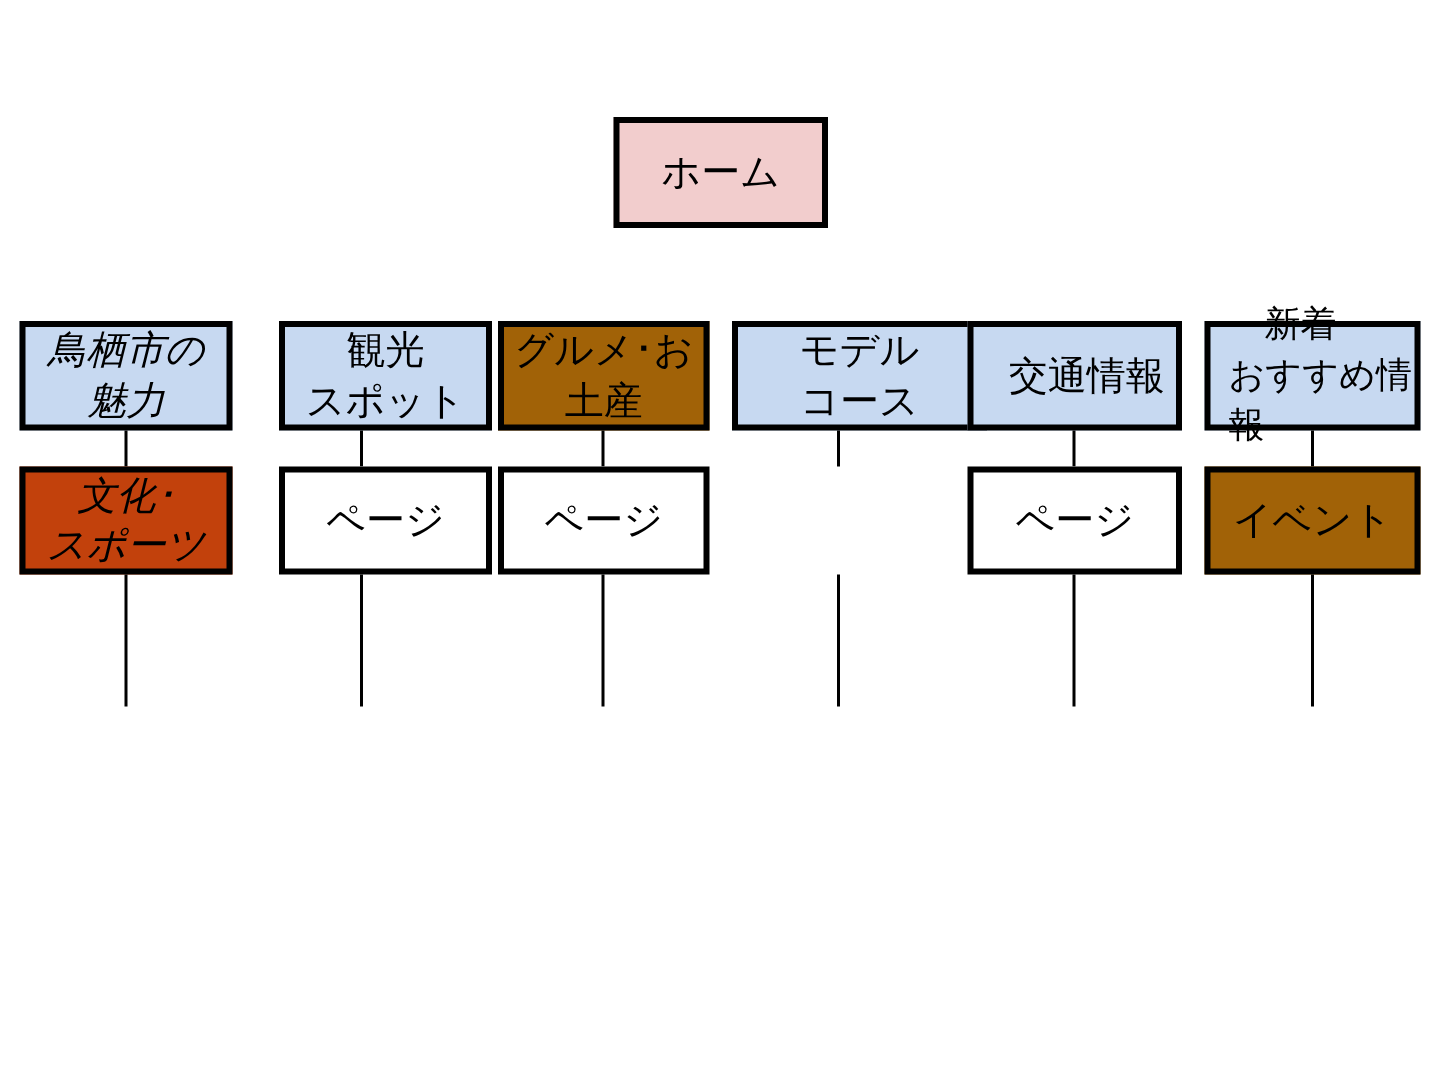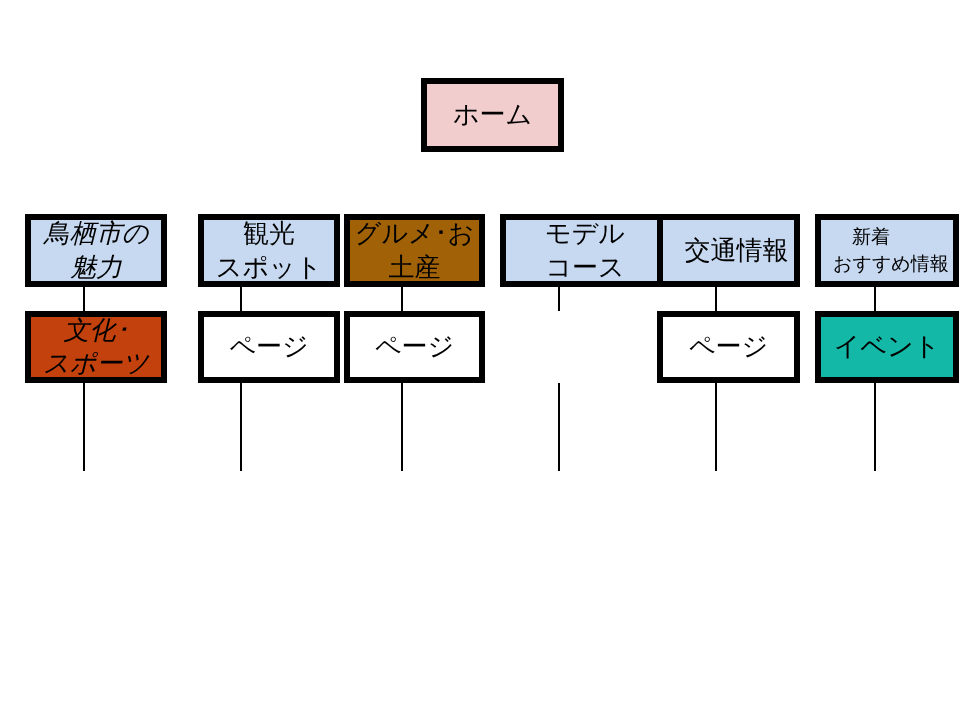--- a/index.html
+++ b/index.html
@@ -2,34 +2,34 @@
 <html><head>
 <meta charset="utf-8">
 <style>
   html,body{margin:0;padding:0;background:#fff;}
   #canvas{
     position:relative;width:960px;height:720px;background:#ffffff;overflow:hidden;
     font-family:"Liberation Sans","DejaVu Sans",sans-serif;color:#000;
   }
   .box{
     position:absolute;display:flex;align-items:center;justify-content:center;
-    text-align:center;box-sizing:border-box;border:6px solid #d946ef;
-    white-space:pre-line;font-size:26px;line-height:1.27;margin-left:12px;
+    text-align:center;box-sizing:border-box;border:4px solid #d946ef;
+    white-space:pre-line;font-size:26px;line-height:1.27;
   }
   .root{left:409px;top:78px;width:143px;height:74px;background:#F2CDCD;}
   .branch{top:214px;height:73px;background:#C7D9F1;}
   .leaf{top:311px;height:72px;background:#ffffff;}
   .col1{left:13px;width:142px;font-style:italic;}
   .col2{left:186px;width:142px;}
   .col3{left:332px;width:141px;}
   .col4{left:488px;width:170px;}
   .col5{left:645px;width:143px;}
   .col6{left:803px;width:144px;}
   .small-left{
-    font-size:19px;line-height:1.4;justify-content:flex-start;
+    font-size:24px;line-height:1.4;justify-content:flex-start;
     text-align:left;padding-left:12px;
   }
   .vline{position:absolute;width:1.5px;background:#000;}
   .connector{top:287px;height:24px;}
   .tail{top:383px;height:88px;}
   .x1{left:83px;}
   .x2{left:240px;}
   .x3{left:401px;}
   .x4{left:558px;}
   .x5{left:715px;}
@@ -59,21 +59,21 @@
   <div class="vline connector x3" style="background: rgb(0, 0, 0);"></div>
   <div class="vline connector x4" style="background: rgb(0, 0, 0);"></div>
   <div class="vline connector x5" style="background: rgb(0, 0, 0);"></div>
   <div class="vline connector x6" style="background: rgb(0, 0, 0);"></div>
 
   <div class="box leaf col1" style="background: #c2410c; border-color: rgb(0, 0, 0);">文化･
 スポーツ</div>
   <div class="box leaf col2" style="background: rgb(255, 255, 255); border-color: rgb(0, 0, 0);">ページ</div>
   <div class="box leaf col3" style="background: rgb(255, 255, 255); border-color: rgb(0, 0, 0);">ページ</div>
   <div class="box leaf col5" style="background: rgb(255, 255, 255); border-color: rgb(0, 0, 0);">ページ</div>
-  <div class="box leaf col6" style="background: #14b8a6; border-color: rgb(0, 0, 0);">イベント</div>
+  <div class="box leaf col6" style="background: #a16207; border-color: rgb(0, 0, 0);">イベント</div>
 
   <div class="vline tail x1" style="background: rgb(0, 0, 0);"></div>
   <div class="vline tail x2" style="background: rgb(0, 0, 0);"></div>
   <div class="vline tail x3" style="background: rgb(0, 0, 0);"></div>
   <div class="vline tail x4" style="background: rgb(0, 0, 0);"></div>
   <div class="vline tail x5" style="background: rgb(0, 0, 0);"></div>
   <div class="vline tail x6" style="background: rgb(0, 0, 0);"></div>
 
 </div>
 

